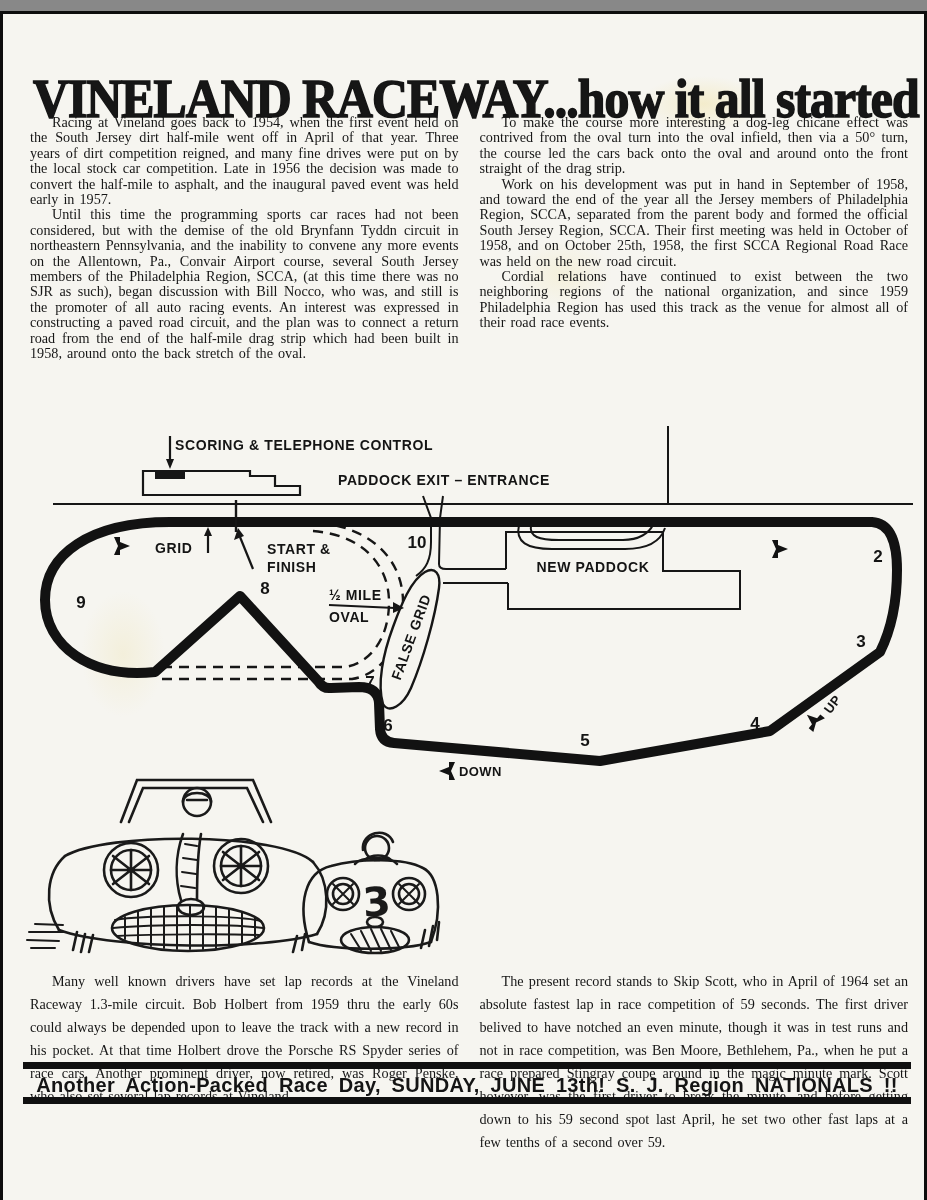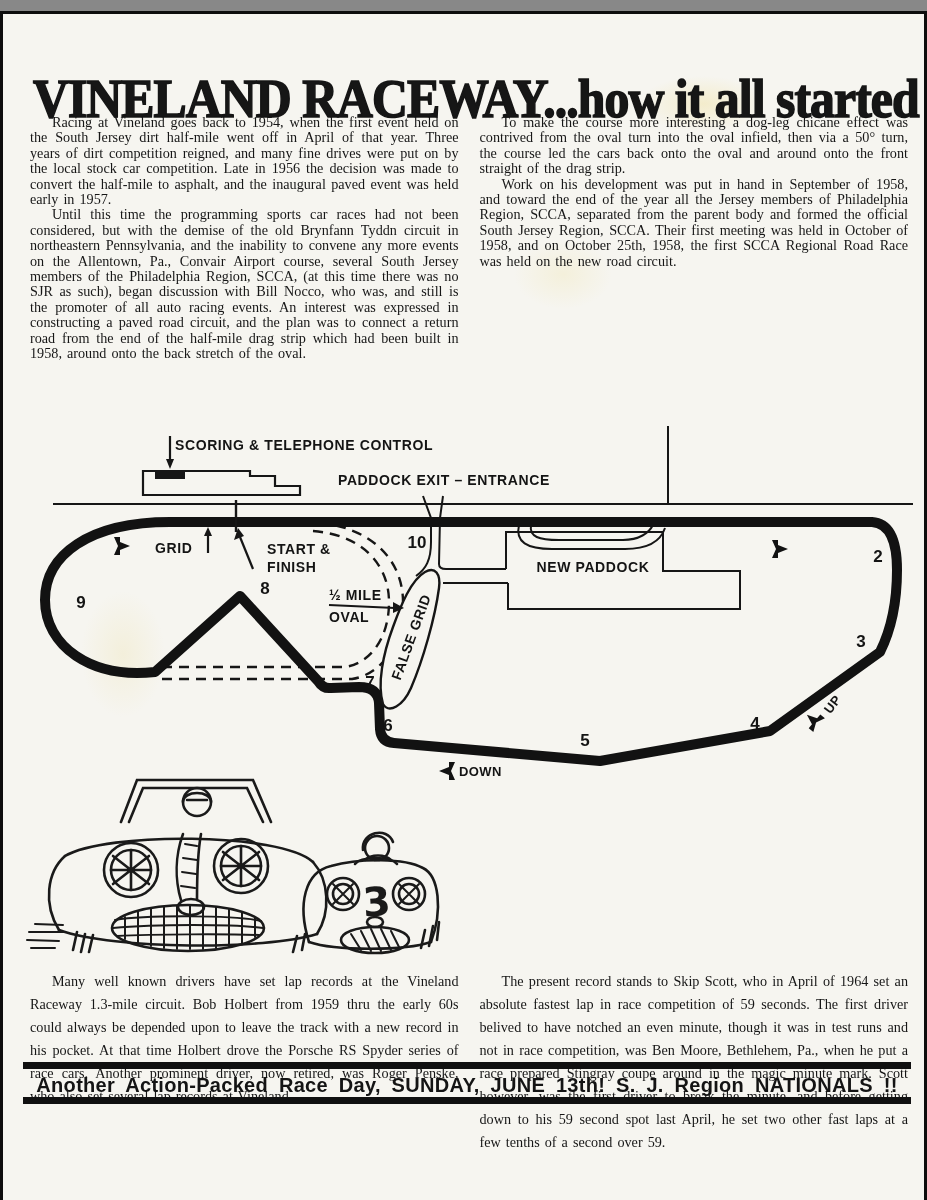--- a/index.html
+++ b/index.html
@@ -50,20 +50,21 @@
   <h1 class="title">VINELAND RACEWAY...how it all started</h1>
 
   <div class="cols cols-top">
     <div class="col">
       <p>Racing at Vineland goes back to 1954, when the first event held on the South Jersey dirt half-mile went off in April of that year. Three years of dirt competition reigned, and many fine drives were put on by the local stock car competition. Late in 1956 the decision was made to convert the half-mile to asphalt, and the inaugural paved event was held early in 1957.</p>
       <p>Until this time the programming sports car races had not been considered, but with the demise of the old Brynfann Tyddn circuit in northeastern Pennsylvania, and the inability to convene any more events on the Allentown, Pa., Convair Airport course, several South Jersey members of the Philadelphia Region, SCCA, (at this time there was no SJR as such), began discussion with Bill Nocco, who was, and still is the promoter of all auto racing events. An interest was expressed in constructing a paved road circuit, and the plan was to connect a return road from the end of the half-mile drag strip which had been built in 1958, around onto the back stretch of the oval.</p>
     </div>
     <div class="col">
       <p>To make the course more interesting a dog-leg chicane effect was contrived from the oval turn into the oval infield, then via a 50° turn, the course led the cars back onto the oval and around onto the front straight of the drag strip.</p>
       <p>Work on his development was put in hand in September of 1958, and toward the end of the year all the Jersey members of Philadelphia Region, SCCA, separated from the parent body and formed the official South Jersey Region, SCCA. Their first meeting was held in October of 1958, and on October 25th, 1958, the first SCCA Regional Road Race was held on the new road circuit.</p>
+      <p>Cordial relations have continued to exist between the two neighboring regions of the national organization, and since 1959 Philadelphia Region has used this track as the venue for almost all of their road race events.</p>
     </div>
   </div>
 
   <svg class="map" width="886" height="372" viewBox="0 0 886 372">
 
     <g stroke="#161616" stroke-width="2" fill="none">
       <path d="M26,82 H886"></path>
       <path d="M641,4 V82"></path>
 
       <path d="M396,74 L404,96 L404,120 C404,138 399,147 389,154"></path>

